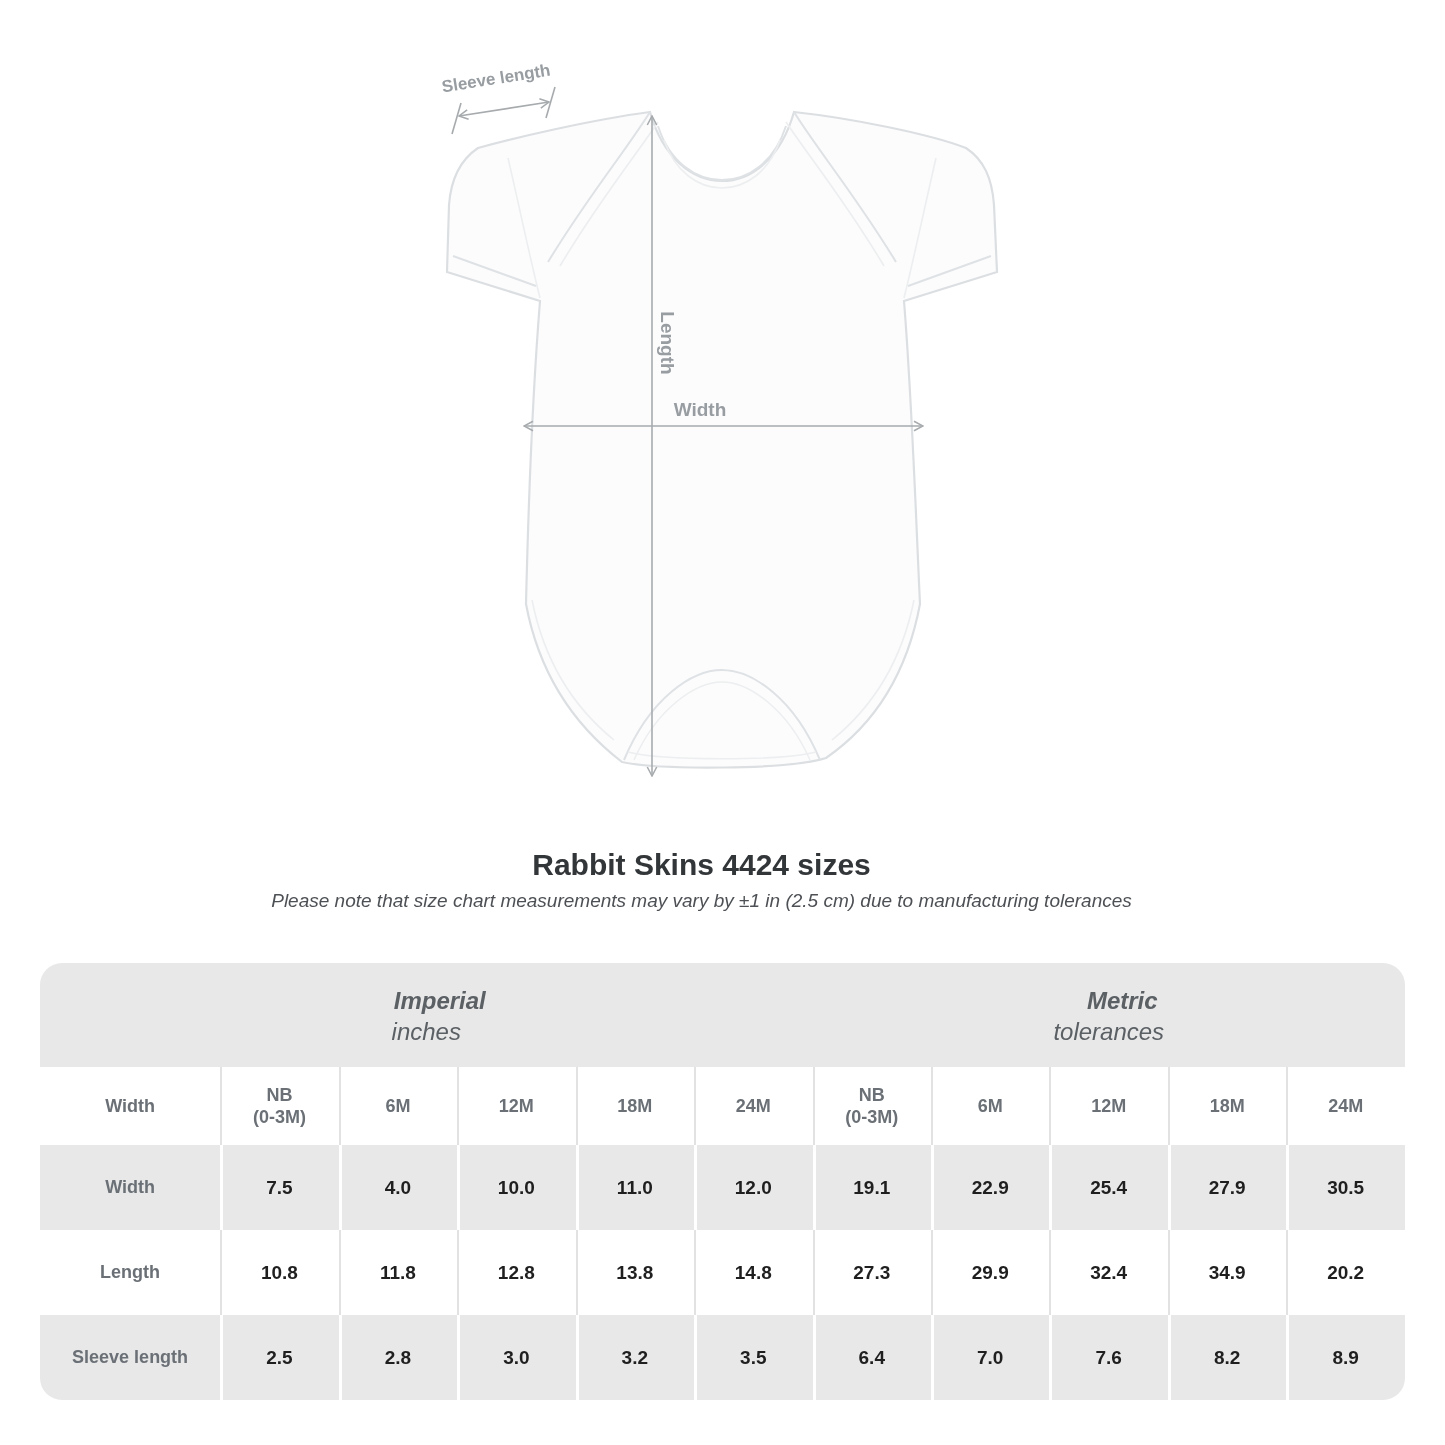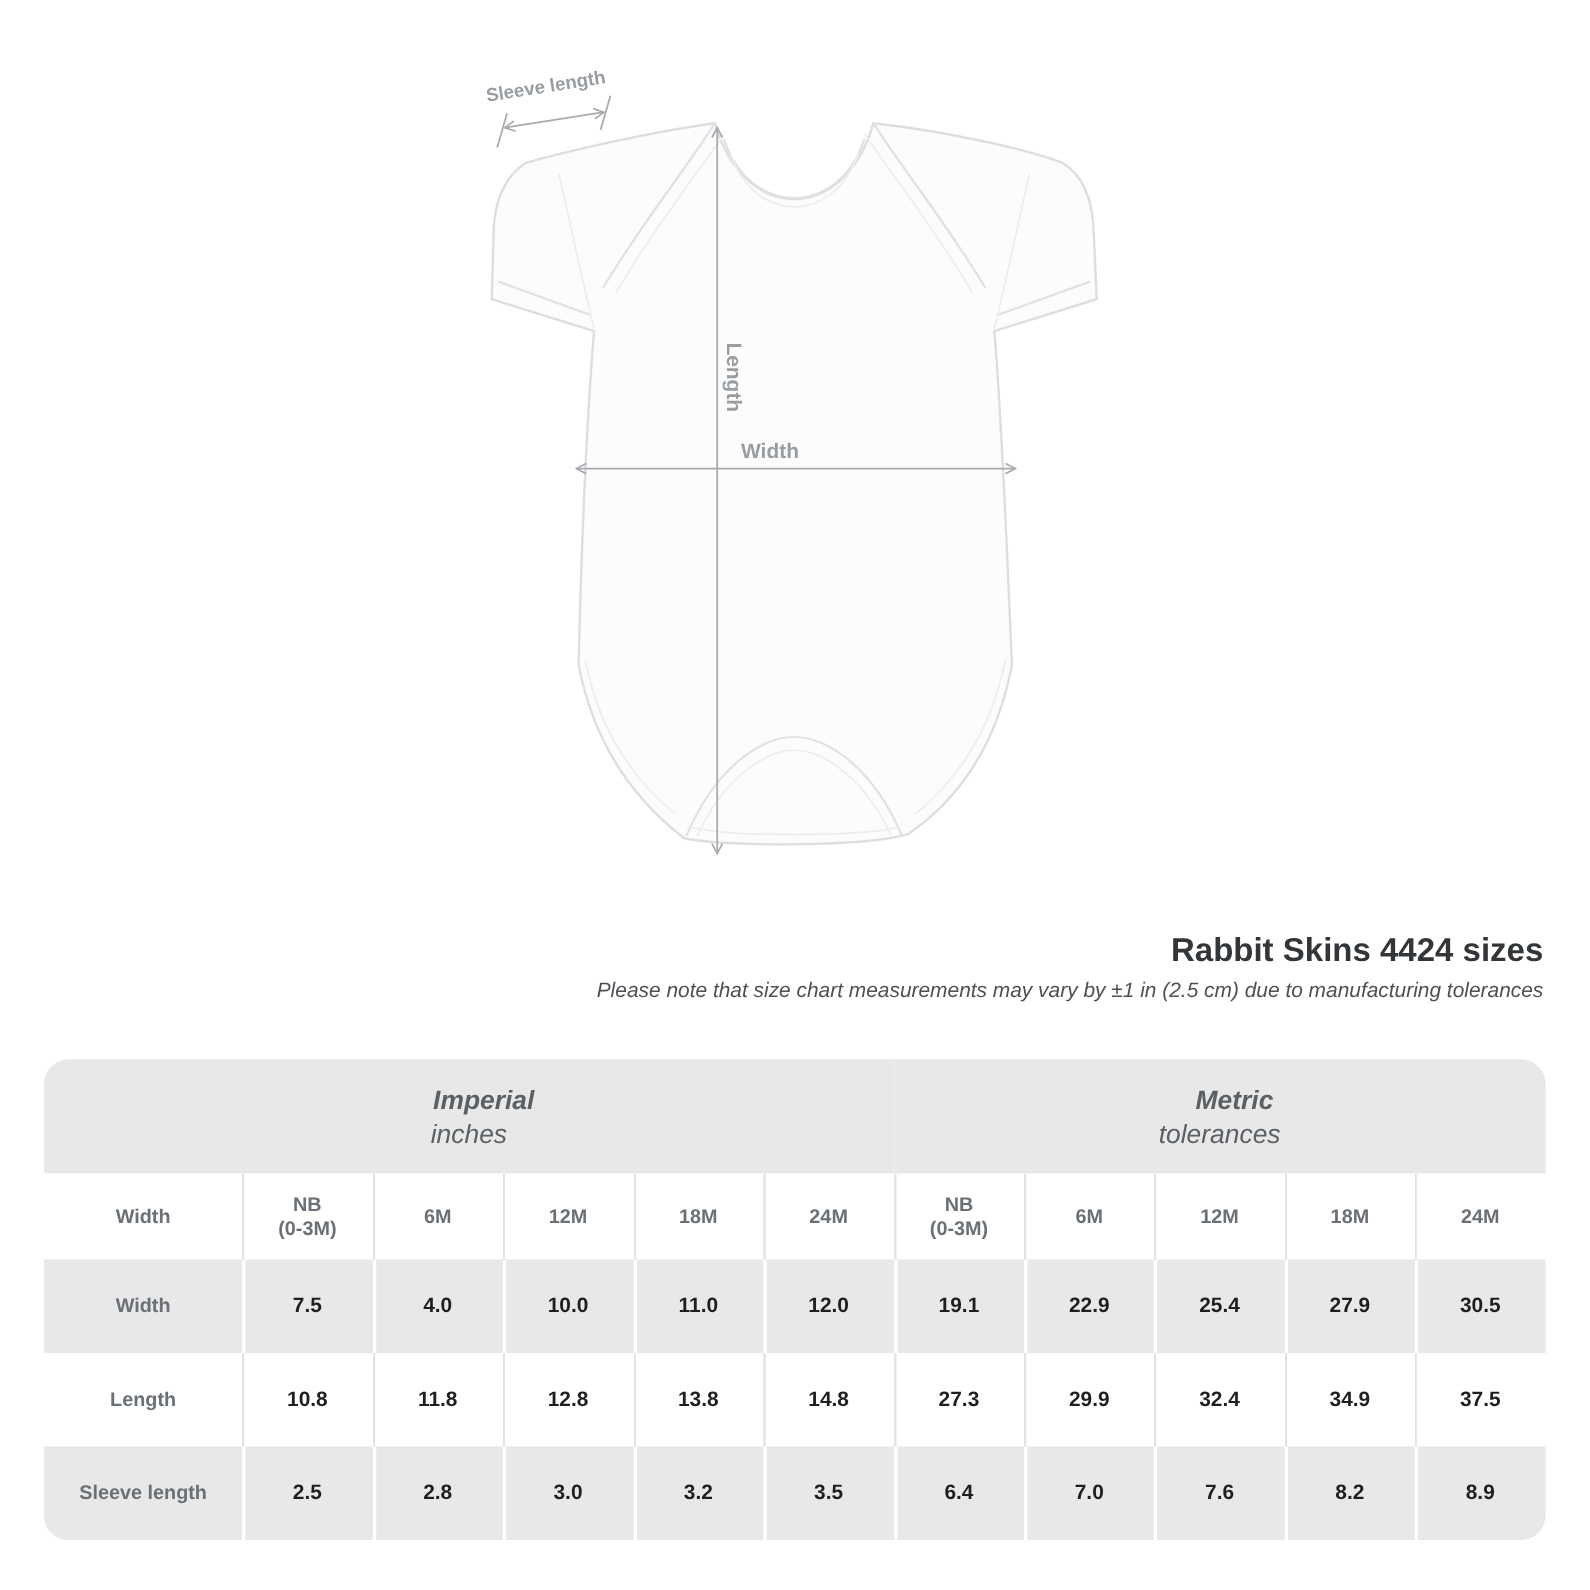--- a/index.html
+++ b/index.html
@@ -9,21 +9,21 @@
     -webkit-font-smoothing:antialiased;
   }
   
   .figure-wrap{position:absolute;left:0;top:0;width:1445px;height:850px;}
   .dim-label{fill:#989da2;font-weight:bold;}
   .dim-line{stroke:#a7abae;stroke-width:1.6;fill:none;}
   .garment-outline{fill:#fcfcfd;stroke:#dcdfe2;stroke-width:2.2;}
   .seam{fill:none;stroke:#dfe2e5;stroke-width:2;}
   .seam-soft{fill:none;stroke:#eceeef;stroke-width:1.6;}
   
-  .title-block{position:absolute;left:0;top:846px;width:1403px;text-align:right;}
+  .title-block{position:absolute;left:0;top:846px;width:1403px;text-align:center;}
   .page-title{font-size:30px;font-weight:bold;color:#333639;margin:0;line-height:38px;}
   .page-subtitle{font-size:19px;font-style:italic;color:#4d5054;margin:4px 0 0 0;line-height:26px;}
   
   .table-wrap{position:absolute;left:40px;top:963px;width:1365px;}
   table.size-table{width:100%;border-collapse:separate;border-spacing:0;table-layout:fixed;}
   .size-table td,.size-table th{padding:0;text-align:center;vertical-align:middle;}
   
   .band-cell{background:#e8e8e8;height:104px;}
   .band-cell.first{border-radius:22px 0 0 0;}
   .band-cell.last{border-radius:0 22px 0 0;}
@@ -198,21 +198,21 @@
         <td class="lbl">Length</td>
         <td>10.8</td>
         <td>11.8</td>
         <td>12.8</td>
         <td>13.8</td>
         <td>14.8</td>
         <td>27.3</td>
         <td>29.9</td>
         <td>32.4</td>
         <td>34.9</td>
-        <td>37.5</td>
+        <td>20.2</td>
       </tr>
       <tr class="r-data r-gray r-last">
         <td class="lbl">Sleeve length</td>
         <td>2.5</td>
         <td>2.8</td>
         <td>3.0</td>
         <td>3.2</td>
         <td>3.5</td>
         <td>6.4</td>
         <td>7.0</td>

